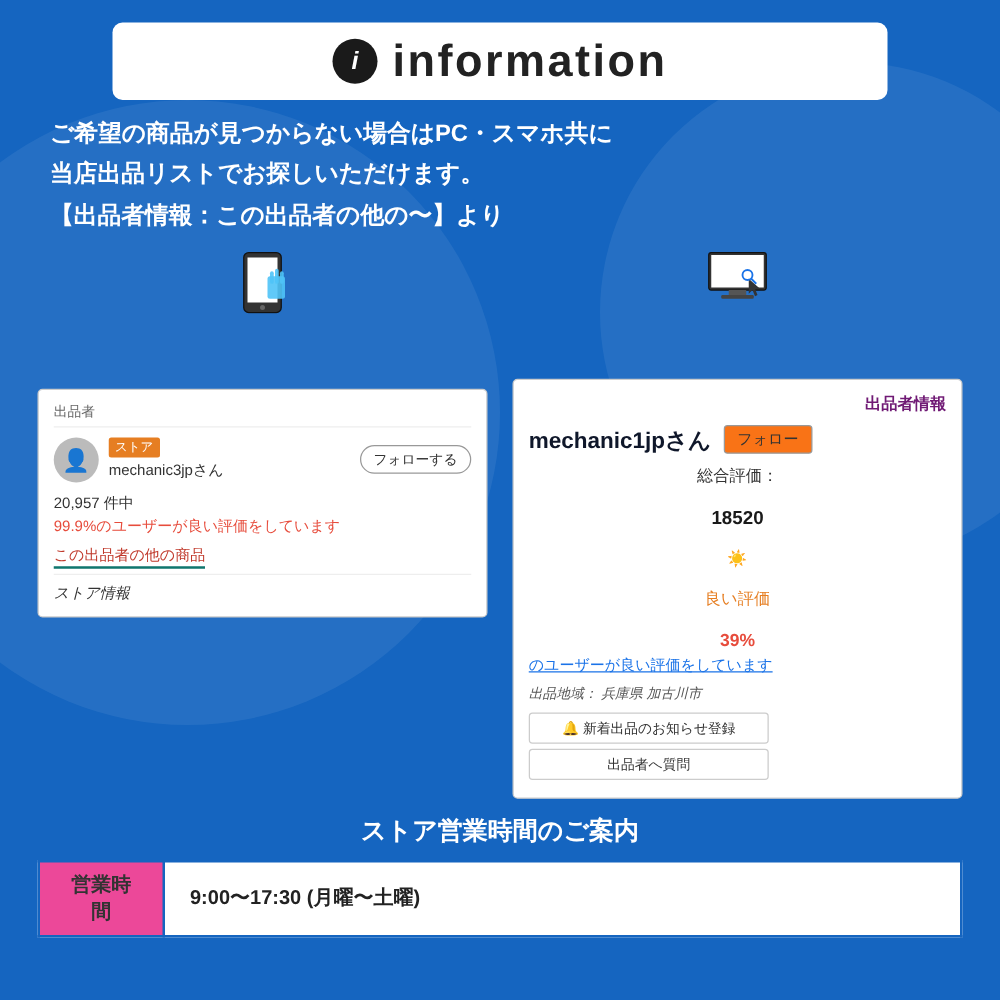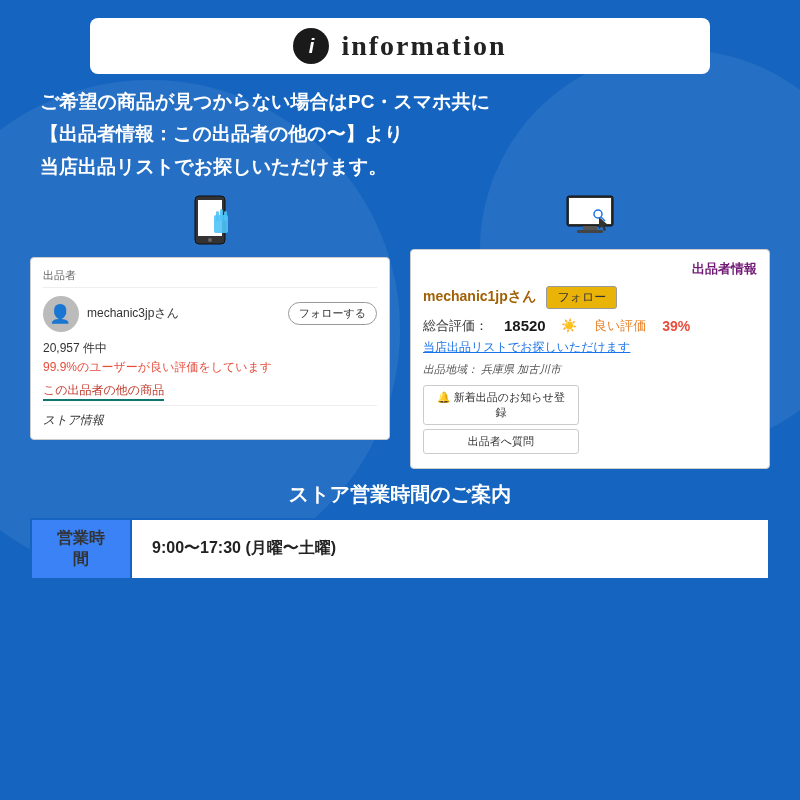--- a/index.html
+++ b/index.html
@@ -54,25 +54,24 @@
       background: #1a1a1a;
       border-radius: 50%;
       display: flex; align-items: center; justify-content: center;
       color: white;
       font-size: 20px;
       font-weight: bold;
       font-style: italic;
       flex-shrink: 0;
     }
     .header-title {
-      font-size: 28px;
+      font-size: 36px;
       font-weight: bold;
       color: #222;
       letter-spacing: 2px;
-      font-family: Liberation Serif, serif;
     }
 
     
     .main-text {
       color: white;
       font-size: 19px;
       line-height: 1.7;
       font-weight: bold;
       text-align: left;
       padding: 0 10px;
@@ -93,20 +92,21 @@
       flex: 1;
     }
 
     .screenshot-box {
       background: white;
       border: 1px solid #ccc;
       border-radius: 4px;
       padding: 10px 12px;
       width: 100%;
       font-size: 12px;
+      margin-top: 48px;
     }
 
     
     .mobile-box .seller-label {
       font-size: 11px;
       color: #666;
       border-bottom: 1px solid #eee;
       padding-bottom: 4px;
       margin-bottom: 8px;
     }
@@ -181,38 +181,39 @@
       margin-bottom: 8px;
       text-align: right;
     }
     .desktop-seller-row {
       display: flex;
       align-items: center;
       gap: 10px;
       margin-bottom: 8px;
     }
     .seller-name-desktop {
-      font-size: 14px;
-      color: #a16207;
+      font-size: 18px;
+      color: #0f172a;
       font-weight: bold;
     }
     .follow-btn-desktop {
       border: 1px solid #999;
       border-radius: 3px;
       padding: 2px 10px;
       font-size: 12px;
       color: #333;
-      background: #eab308;
+      background: #f97316;
     }
     .rating-row {
       display: flex;
       gap: 16px;
       align-items: center;
       margin-bottom: 4px;
       font-size: 13px;
+      flex-direction: column;
     }
     .rating-label {
       color: #333;
     }
     .rating-number {
       font-weight: bold;
       color: #1a1a1a;
       font-size: 15px;
     }
     .good-rating {
@@ -239,21 +240,21 @@
     }
     .desktop-btn {
       border: 1px solid #ccc;
       border-radius: 3px;
       padding: 4px 12px;
       font-size: 11px;
       color: #333;
       background: white;
       display: block;
       margin-bottom: 4px;
-      width: 156px;
+      width: 192px;
       text-align: center;
     }
 
     
     .store-hours-section {
       text-align: center;
     }
     .store-hours-title {
       font-size: 20px;
       font-weight: bold;
@@ -264,21 +265,21 @@
       width: 100%;
       border-collapse: collapse;
       background: white;
     }
     .hours-table td {
       border: 2px solid #1565c0;
       padding: 8px 20px;
       font-size: 16px;
     }
     .hours-label {
-      background: #3b82f6;
+      background: #ec4899;
       font-weight: bold;
       color: #333;
       width: 100px;
       text-align: center;
       margin-top: 36px;
     }
     .hours-value {
       text-align: left;
       font-weight: bold;
       color: #222;
@@ -306,22 +307,22 @@
 
   <div class="header-box">
     <div class="info-icon">
       <span>i</span>
     </div>
     <div class="header-title">information</div>
   </div>
 
   <div class="main-text">
     <div>ご希望の商品が見つからない場合はPC・スマホ共に</div>
+    <div>当店出品リストでお探しいただけます。</div>
     <div><span>【出品者情報：この出品者の他の〜】より</span></div>
-    <div>当店出品リストでお探しいただけます。</div>
   </div>
 
   <div class="screenshots-row">
 
     <div class="screenshot-item">
       <div class="icon-wrapper">
         <svg width="40" height="50" viewBox="0 0 40 50">
           <rect x="5" y="1" width="30" height="48" rx="4" ry="4" fill="#333" stroke="#111" stroke-width="1"></rect>
           <rect x="8" y="5" width="24" height="36" fill="white"></rect>
           <circle cx="20" cy="45" r="2" fill="#666"></circle>
@@ -332,20 +333,21 @@
             <rect x="6" y="-6" width="3" height="12" rx="1.5" fill="#4fc3f7" opacity="0.9"></rect>
             <rect x="10" y="-4" width="3" height="10" rx="1.5" fill="#4fc3f7" opacity="0.9"></rect>
           </g>
         </svg>
       </div>
       <div class="screenshot-box mobile-box">
         <div class="seller-label">出品者</div>
         <div class="seller-row">
           <div class="avatar">👤</div>
           <div class="seller-info">
+            <div><span class="store-badge">ストア</span></div>
             <div class="seller-name-mobile">mechanic3jpさん</div>
           </div>
           <div class="follow-btn">フォローする</div>
         </div>
         <div class="rating-count">20,957 件中</div>
         <div class="rating-pct">99.9%のユーザーが良い評価をしています</div>
         <div class="seller-other-link">この出品者の他の商品</div>
         <div class="store-info-label">ストア情報</div>
       </div>
     </div>
@@ -374,21 +376,21 @@
           <span class="seller-name-desktop">mechanic1jpさん</span>
           <span class="follow-btn-desktop">フォロー</span>
         </div>
         <div class="rating-row">
           <span class="rating-label">総合評価：</span>
           <span class="rating-number">18520</span>
           <span class="good-rating">☀️</span>
           <span class="good-rating">良い評価</span>
           <span class="good-pct">39%</span>
         </div>
-        <a class="auction-link">当店出品リストでお探しいただけます</a>
+        <a class="auction-link">のユーザーが良い評価をしています</a>
         <div class="location-row">
           <span>出品地域：</span>
           <span>兵庫県 加古川市</span>
         </div>
         <div class="desktop-btn">🔔 新着出品のお知らせ登録</div>
         <div class="desktop-btn">出品者へ質問</div>
       </div>
     </div>
 
   </div>

